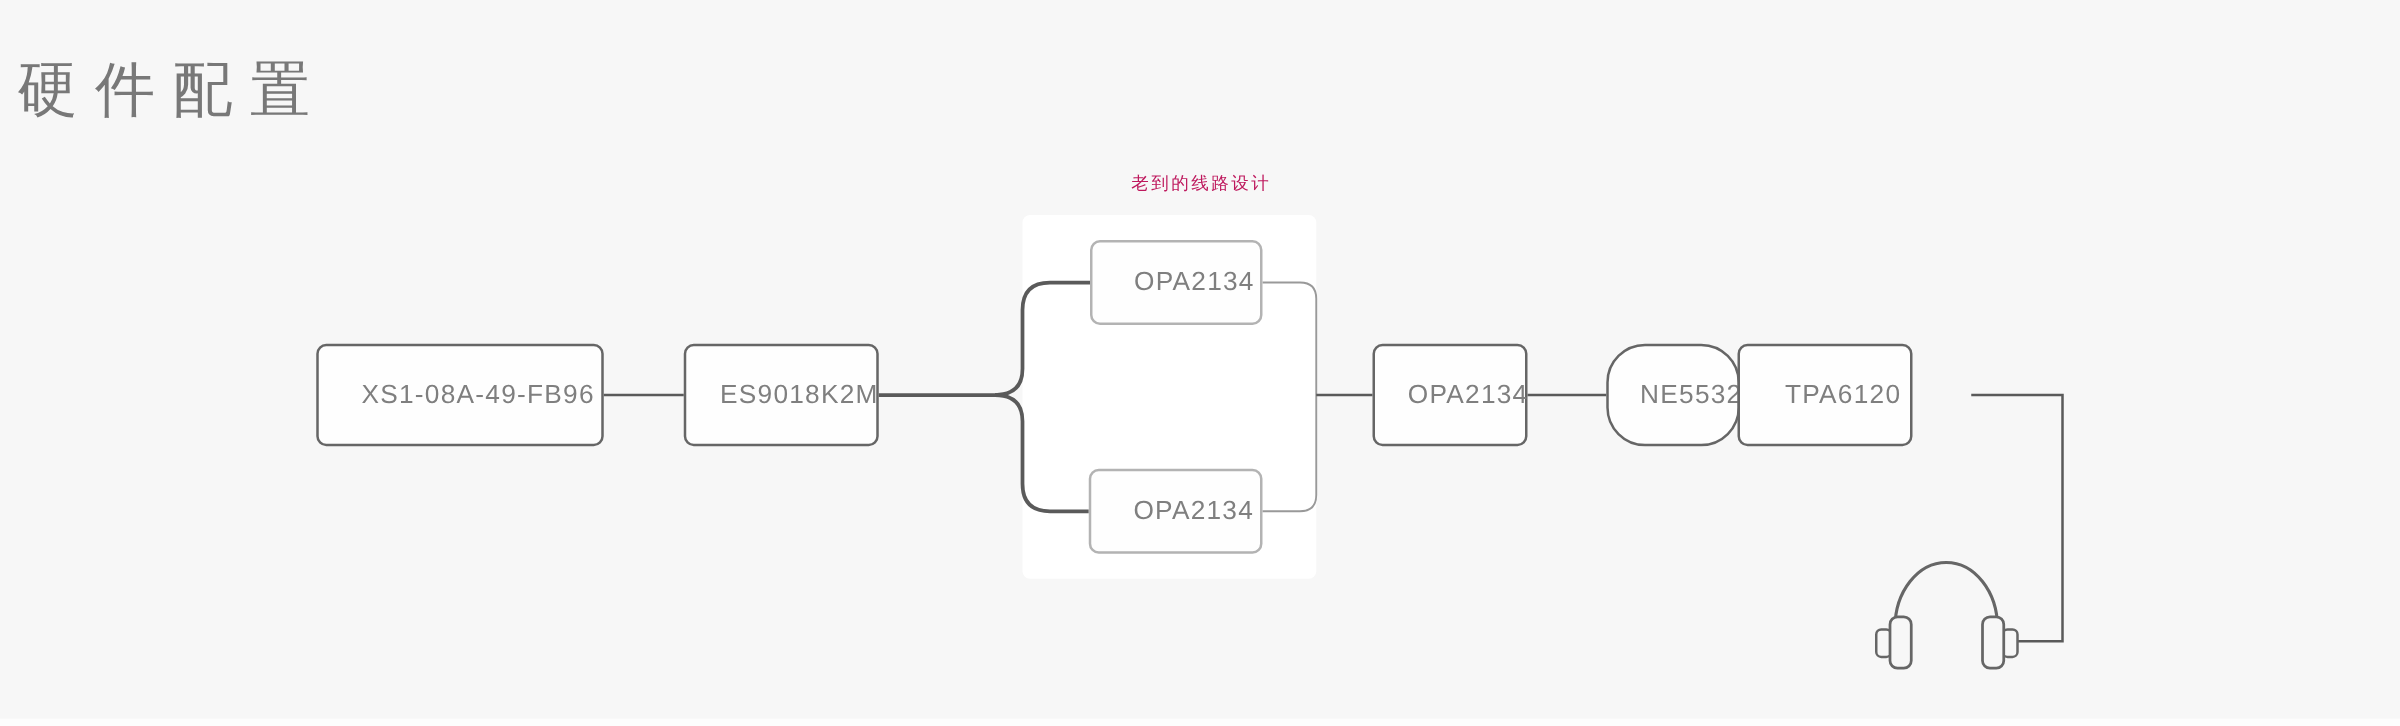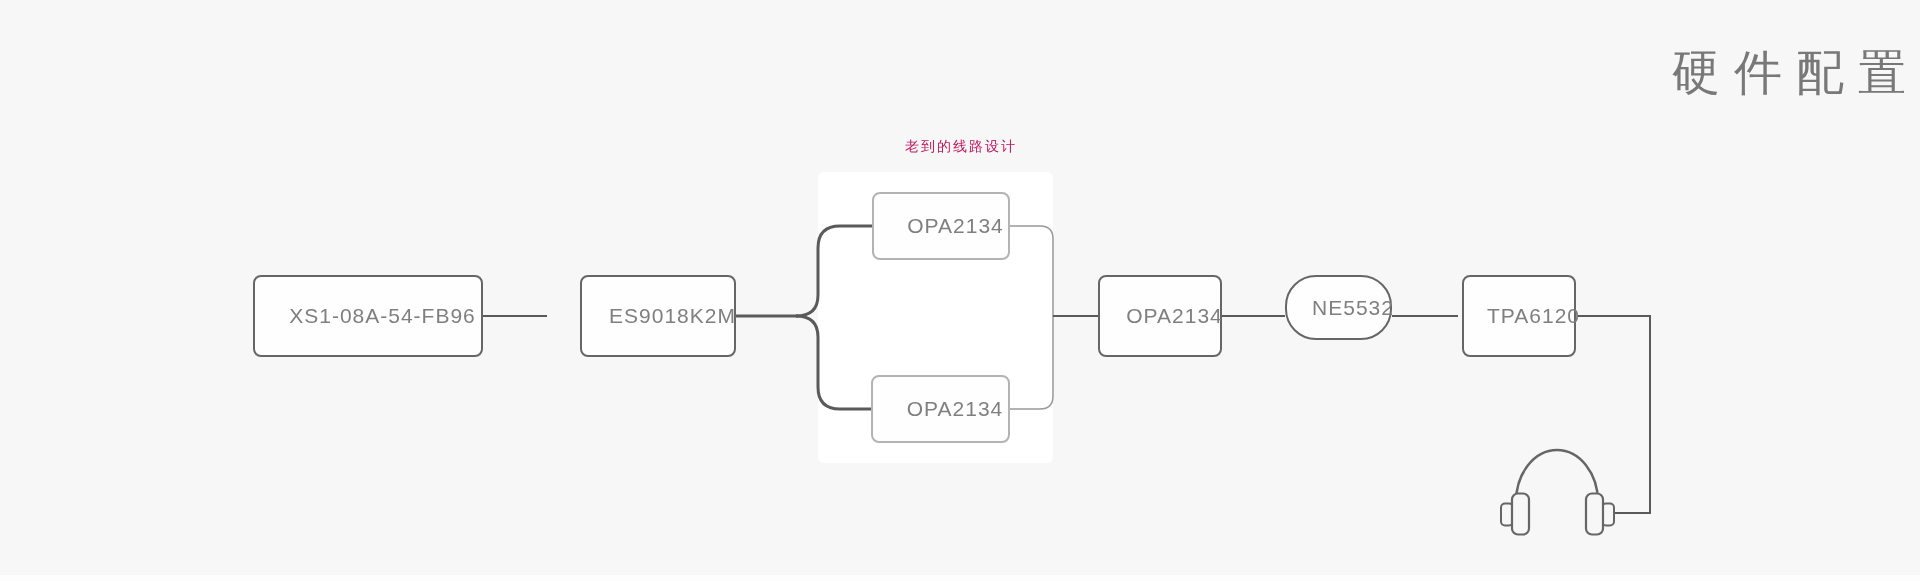--- a/index.html
+++ b/index.html
@@ -13,21 +13,21 @@
     height: 581px;
     background: #f7f7f7;
     overflow: hidden;
   }
   .page-title {
     position: absolute;
     top: 42px;
     left: 0;
     width: 1920px;
     margin: 0;
-    text-align: right;
+    text-align: left;
     font-size: 48px;
     font-weight: 300;
     color: #787878;
     letter-spacing: 14px;
     padding-left: 14px;
     box-sizing: border-box;
     line-height: 62px;
   }
   .page-subtitle {
     position: absolute;
@@ -104,42 +104,42 @@
     <g>
       <path d="M 1516 502 A 41 52 0 0 1 1598 502" stroke="#666666" stroke-width="2.5" fill="none"></path>
       <rect x="1501" y="503.5" width="12" height="22" rx="4" stroke="#666666" stroke-width="2" fill="#f7f7f7"></rect>
       <rect x="1602" y="503.5" width="12" height="22" rx="4" stroke="#666666" stroke-width="2" fill="#f7f7f7"></rect>
       <rect x="1512" y="493.5" width="17" height="41" rx="6" stroke="#666666" stroke-width="2.2" fill="#f7f7f7"></rect>
       <rect x="1586" y="493.5" width="17" height="41" rx="6" stroke="#666666" stroke-width="2.2" fill="#f7f7f7"></rect>
     </g>
   </svg>
 
   <div class="node" style="left:253px; top:275px; width:230px; height:82px;">
-    <span>XS1-08A-54-FB96</span>
+    <span>XS1-08A-49-FB96</span>
   </div>
 
-  <div class="node" style="left:547px; top:275px; width:156px; height:82px;margin-left:33px;">
+  <div class="node" style="left:547px; top:275px; width:156px; height:82px;">
     <span>ES9018K2M</span>
   </div>
 
   <div class="node light" style="left:872px; top:192px; width:138px; height:68px;">
     <span>OPA2134</span>
   </div>
 
   <div class="node light" style="left:871px; top:375px; width:139px; height:68px;">
     <span>OPA2134</span>
   </div>
 
   <div class="node" style="left:1098px; top:275px; width:124px; height:82px;">
     <span>OPA2134</span>
   </div>
 
-  <div class="node" style="left:1285px; top:275px; width:107px; height:65px;border-radius:31px;">
+  <div class="node" style="left:1285px; top:275px; width:107px; height:82px;border-radius:31px;">
     <span>NE5532</span>
   </div>
 
-  <div class="node" style="left:1462px; top:275px; width:114px; height:82px;text-align:center;">
+  <div class="node" style="left:1390px; top:275px; width:140px; height:82px;text-align:center;">
     <span>TPA6120</span>
   </div>
 
   <div class="bottom-strip"></div>
 
 </div>
 
 </body></html>

